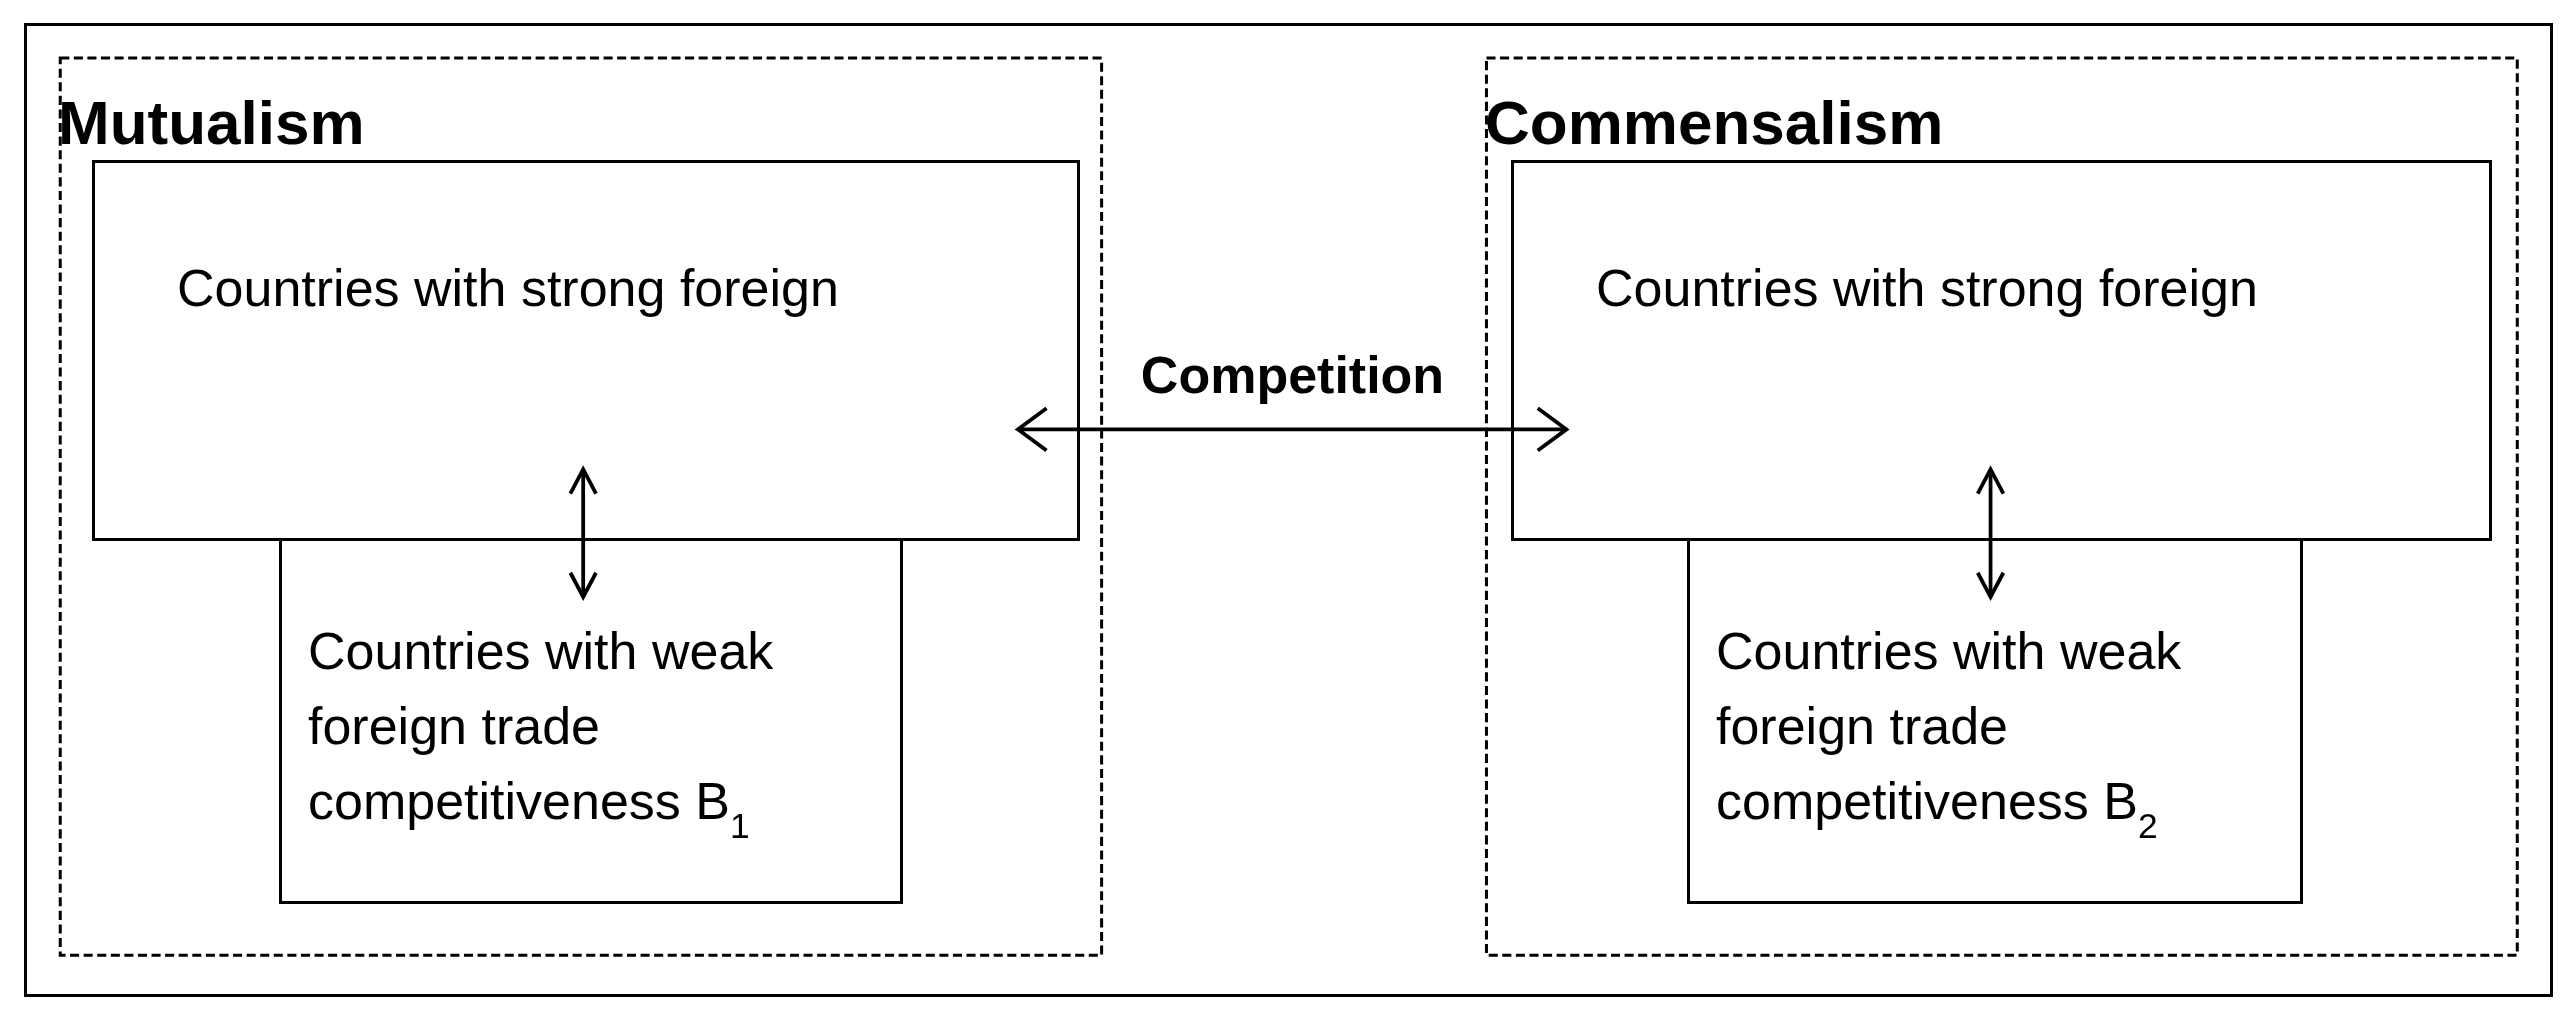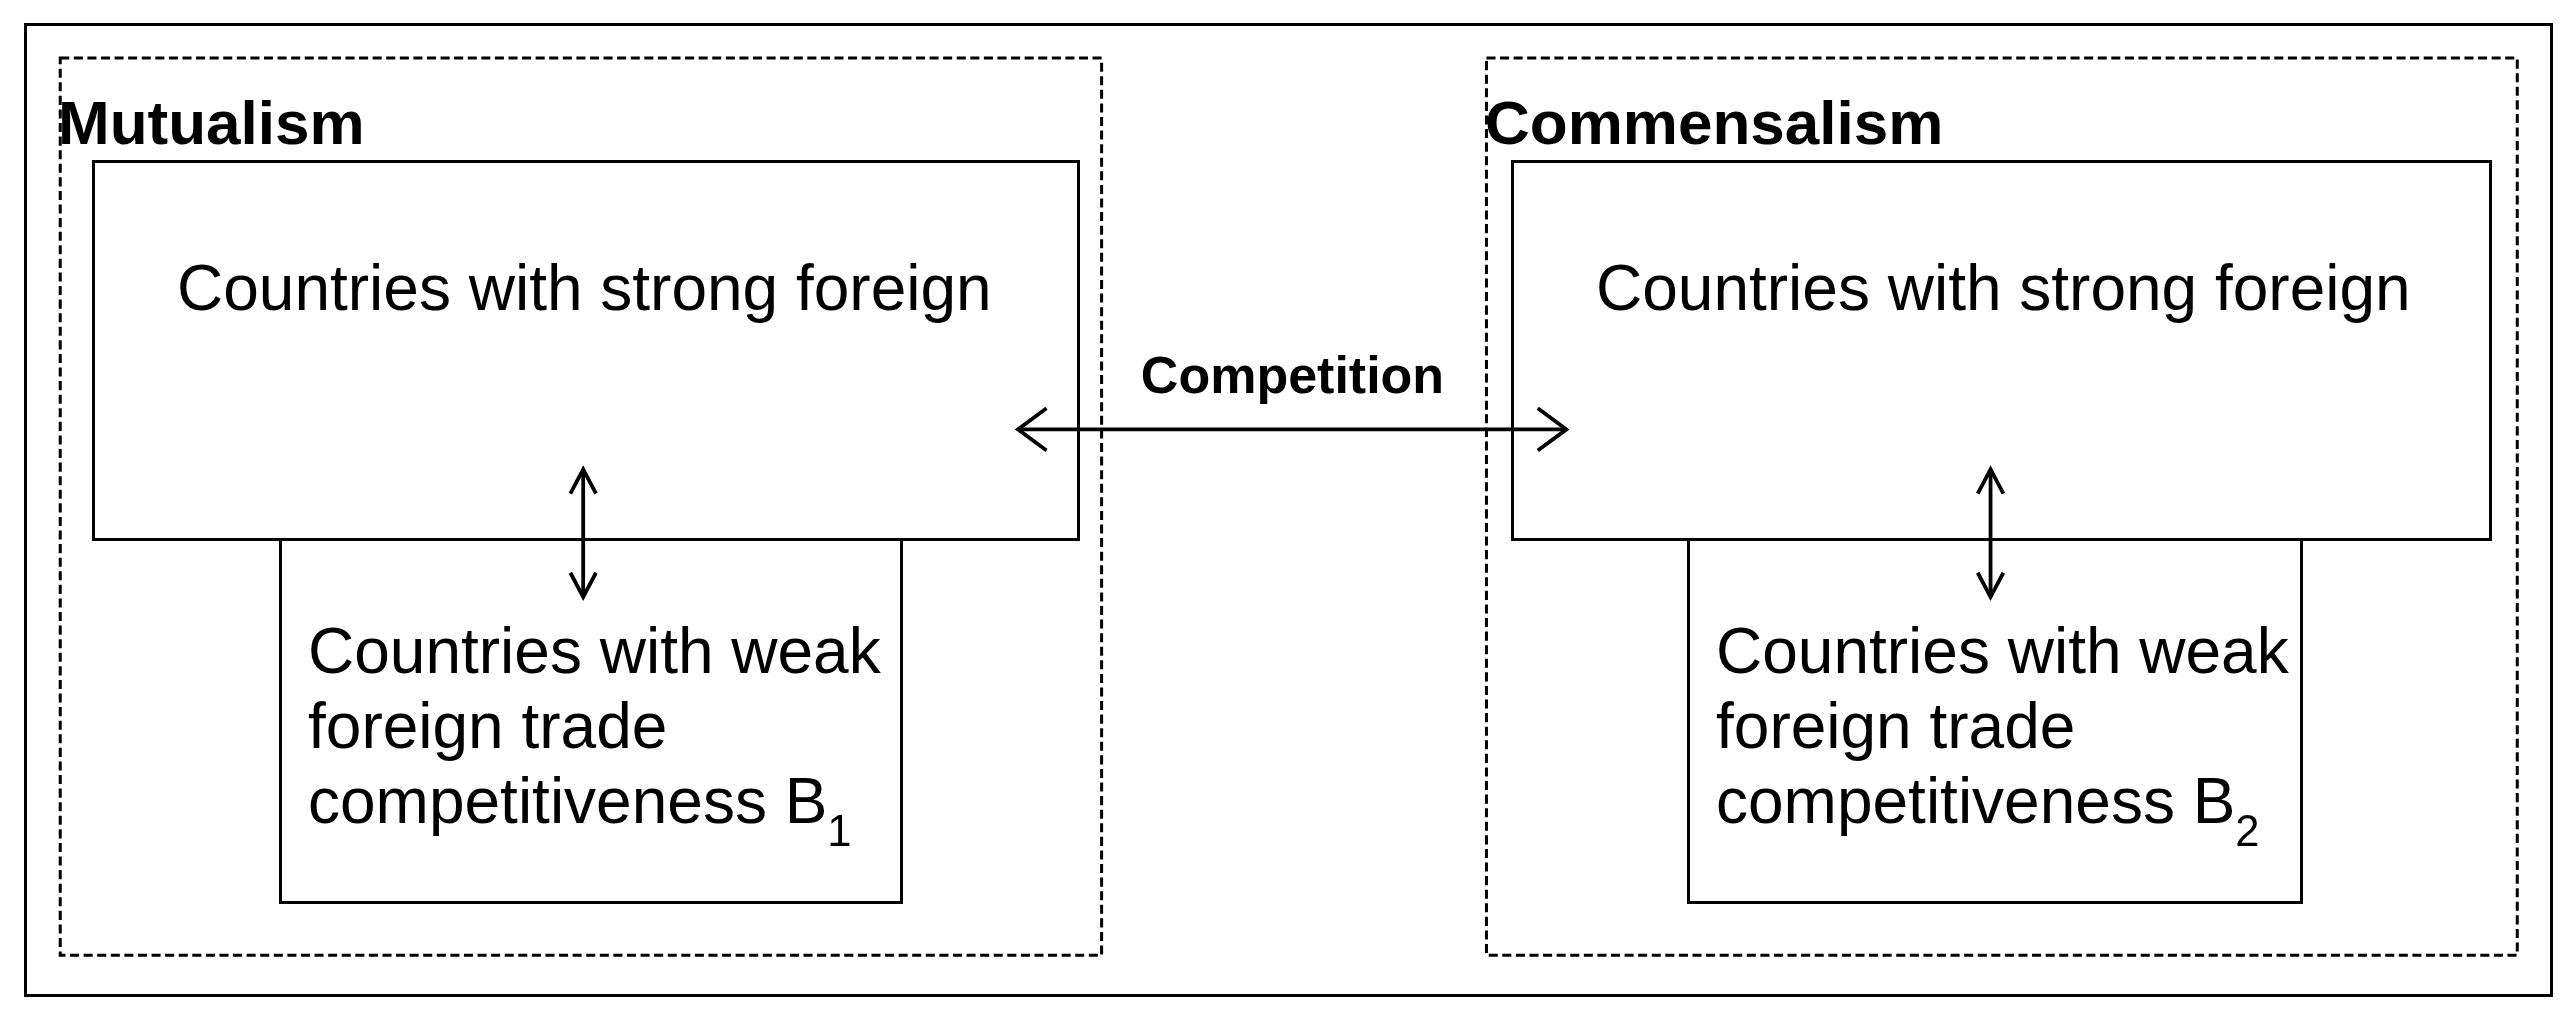--- a/index.html
+++ b/index.html
@@ -33,21 +33,21 @@
     line-height: 1;
     white-space: nowrap;
   }
   .solid-box {
     position: absolute;
     border: 3px solid #000000;
     box-sizing: border-box;
     background: #ffffff;
   }
   .box-text {
-    font-size: 64px;
+    font-size: 52px;
     line-height: 75px;
   }
   .strong-text { padding: 88px 22.6px 0 82px; }
   .weak-text   { padding: 73px 11.3px 0 26px; }
   .line { white-space: nowrap; }
   sub.idx {
     font-size: 0.68em;
     line-height: 0;
     position: relative;
     top: 0.22em;

